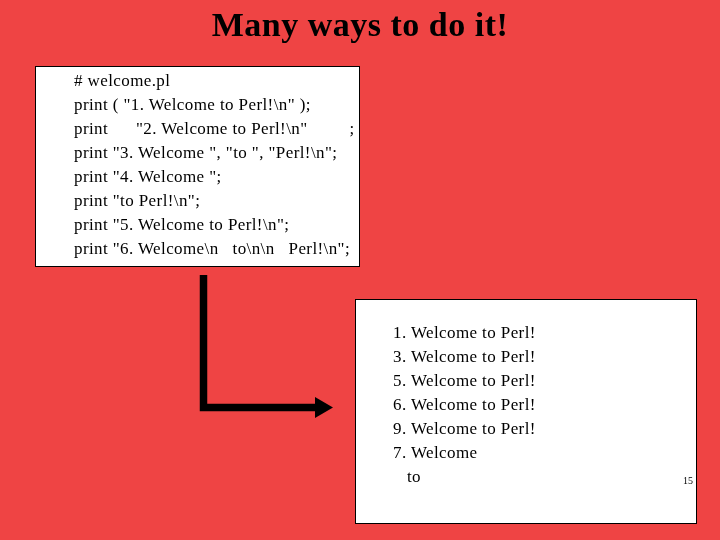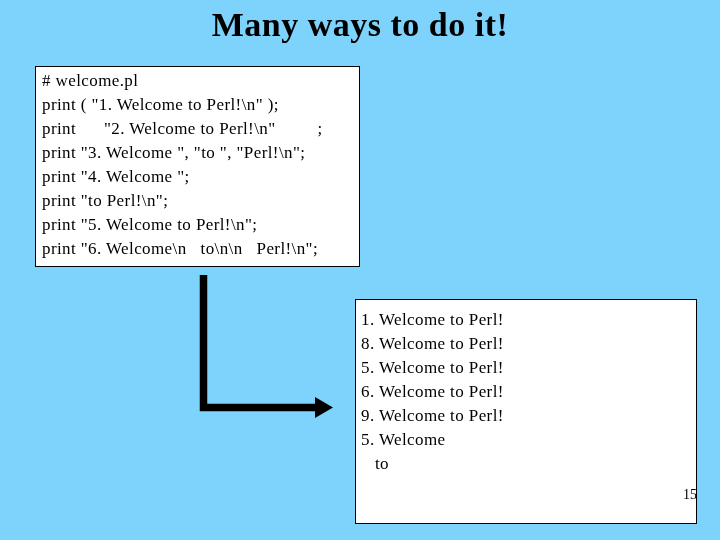--- a/index.html
+++ b/index.html
@@ -1,20 +1,20 @@
 <!DOCTYPE html>
 <html><head>
 <meta charset="utf-8">
 <style>
   html, body { margin: 0; padding: 0; background: #ffffff; }
   .slide {
     position: relative;
     width: 720px;
     height: 540px;
-    background: #7dd3fc;
+    background: #ef4444;
     overflow: hidden;
     font-family: "Liberation Serif", "DejaVu Serif", serif;
     color: #000000;
   }
   .title {
     position: absolute;
     top: 4px;
     left: 0;
     width: 720px;
     margin: 0;
@@ -38,44 +38,45 @@
     background: #ffffff;
   }
   .output-box {
     position: absolute;
     left: 355px;
     top: 299px;
     width: 342px;
     height: 225px;
     border: 1.5px solid #000000;
     box-sizing: border-box;
-    padding: 8px 5px;
+    padding: 21px 5px;
     background: #ffffff;
   }
   .code-box .line, .output-box .line {
     white-space: pre;
     font-family: "Liberation Serif", "DejaVu Serif", serif;
     font-size: 17px;
     line-height: 24px;
     letter-spacing: 0.4px;
     color: #000000;
+    margin-left: 32px;
   }
   .arrow-svg {
     position: absolute;
     left: 195px;
     top: 270px;
     width: 145px;
     height: 150px;
   }
   .page-number {
     position: absolute;
     left: 683px;
-    top: 487px;
+    top: 473px;
     font-family: "Liberation Serif", "DejaVu Serif", serif;
-    font-size: 14px;
+    font-size: 10px;
     line-height: 16px;
     color: #000000;
     background: transparent;
   }
 </style>
 </head>
 <body>
 
 <div class="slide">
 
@@ -95,25 +96,25 @@
   </div>
 
   <svg class="arrow-svg" viewBox="0 0 145 150" xmlns="http://www.w3.org/2000/svg">
     <path d="M8.5 5 L8.5 137.5 L120 137.5" fill="none" stroke="#000000" stroke-width="7.5"></path>
     <polygon points="120,127 138,137.5 120,148" fill="#000000"></polygon>
   </svg>
 
   <div class="output-box">
     <div>
         <div class="line">1. Welcome to Perl!</div>
-        <div class="line">8. Welcome to Perl!</div>
+        <div class="line">3. Welcome to Perl!</div>
         <div class="line">5. Welcome to Perl!</div>
         <div class="line">6. Welcome to Perl!</div>
         <div class="line">9. Welcome to Perl!</div>
-        <div class="line">5. Welcome</div>
+        <div class="line">7. Welcome</div>
         <div class="line">   to</div>
         <div class="line">&nbsp;</div>
       </div>
   </div>
 
   <div class="page-number">15</div>
 
 </div>
 
 </body></html>

